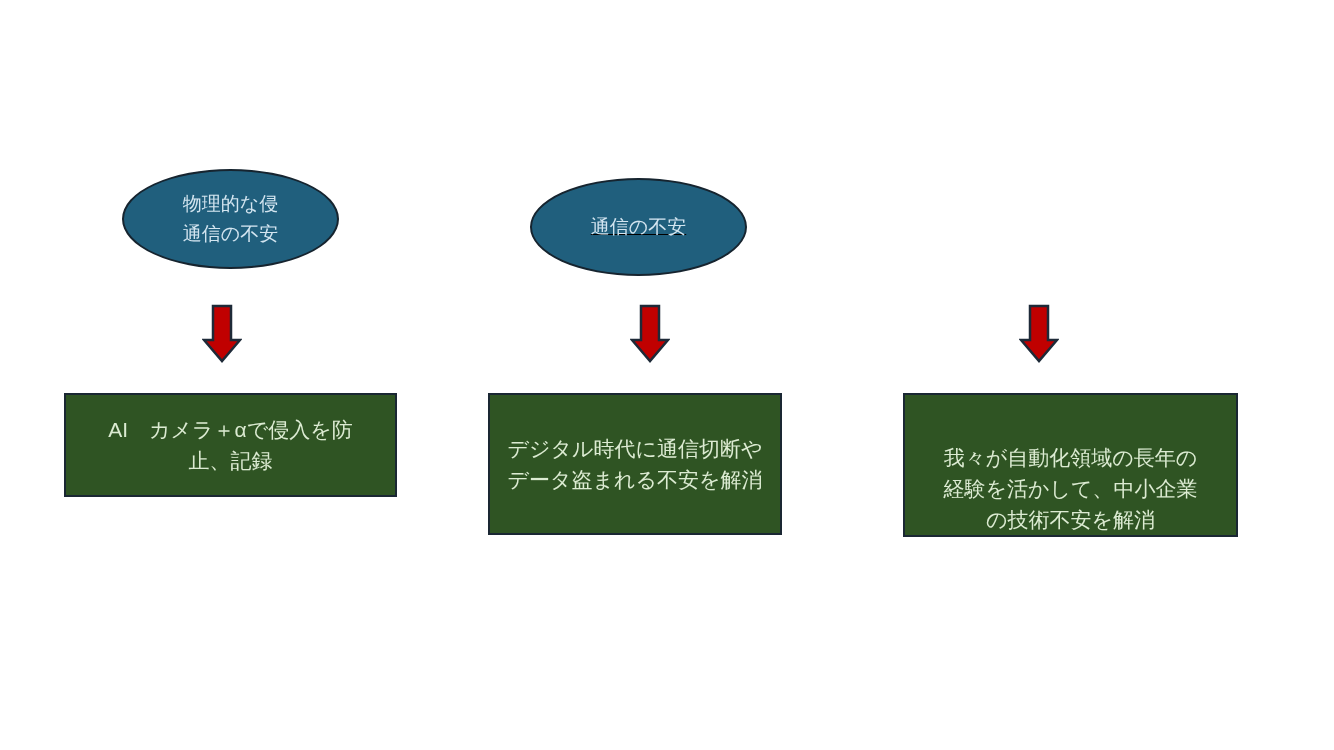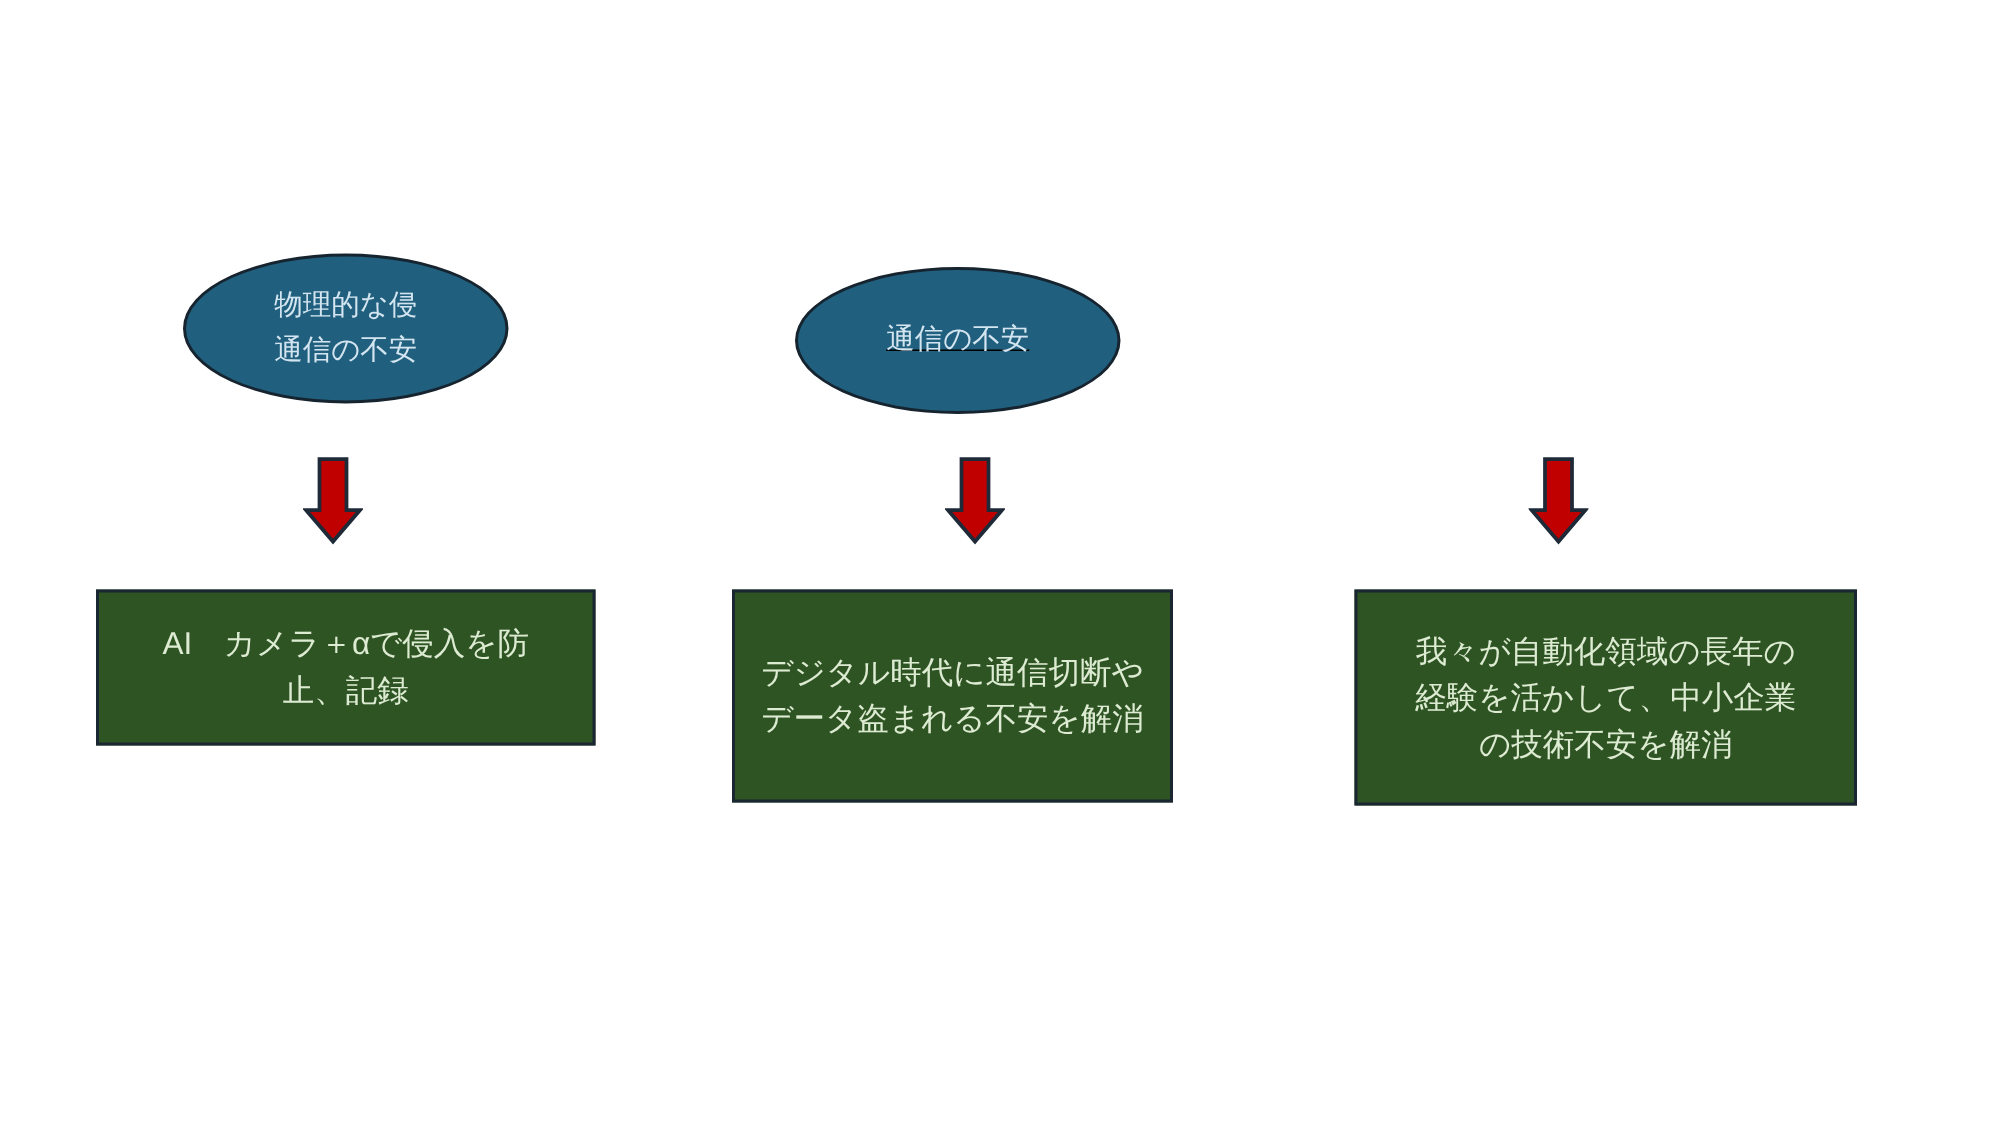--- a/index.html
+++ b/index.html
@@ -58,21 +58,21 @@
   .e1 { left: 122px; top: 169px; width: 217px; height: 100px; }
   .a1 { left: 202px; top: 304px; }
   .b1 { left: 64px;  top: 393px; width: 333px; height: 104px; }
   
   .e2 { left: 530px; top: 178px; width: 217px; height: 98px; text-decoration: underline; }
   .a2 { left: 630px; top: 304px; }
   .b2 { left: 488px; top: 393px; width: 294px; height: 142px; }
   
   .e3 { left: 935px; top: 170px; width: 216px; height: 98px; }
   .a3 { left: 1019px; top: 304px; }
-  .b3 { left: 903px; top: 393px; width: 335px; height: 144px; }
+  .b3 { left: 903px; top: 393px; width: 335px; height: 144px; align-items: flex-end; }
 </style>
 </head>
 <body>
 
 <div class="slide">
 
   <div class="ellipse e1">
     <span class="ellipse-label">物理的な侵
 通信の不安</span>
   </div>

